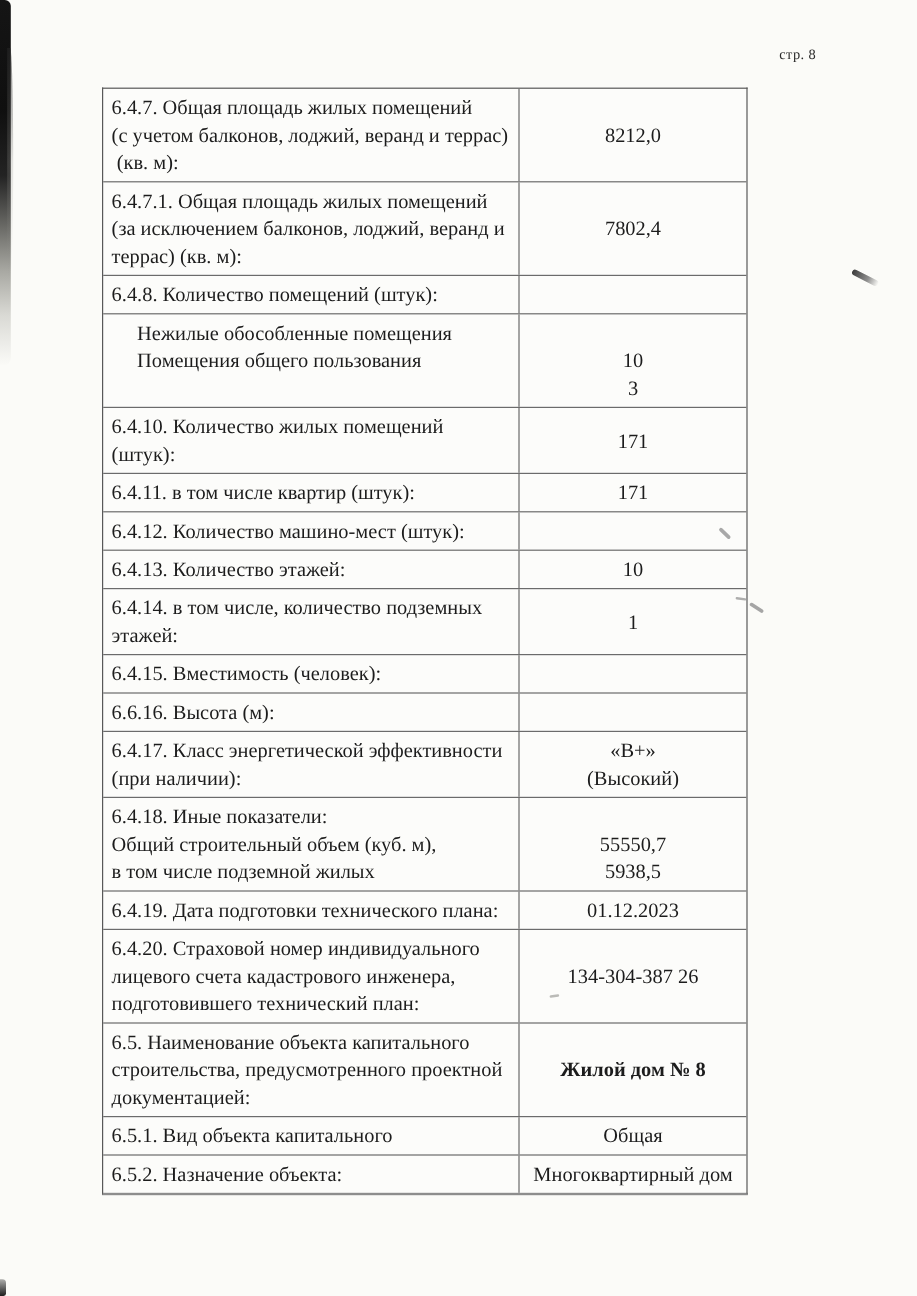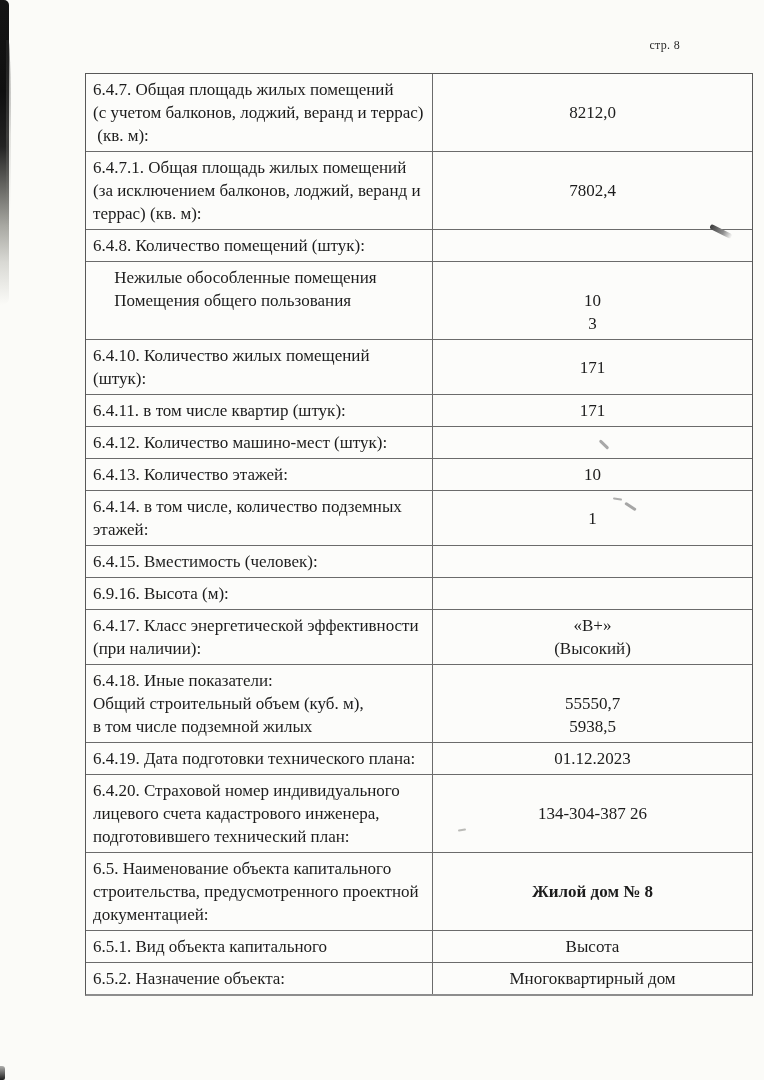--- a/index.html
+++ b/index.html
@@ -19,21 +19,21 @@
     right: 84px;
     font-size: 12px;
     color: #2a2a2a;
     letter-spacing: 0.3px;
   }
 
   .details-table {
     position: absolute;
     left: 85px;
     top: 73px;
-    width: 668px;
+    width: 538px;
     border: 1px solid #585858;
     border-bottom: 2px solid #8d8d8d;
     background: #fcfcfa;
   }
   .row {
     display: grid;
     grid-template-columns: 346px 1fr;
     border-top: 1px solid #6b6b6b;
   }
   .row:first-child { border-top: none; }
@@ -178,21 +178,21 @@
         </div>
       </div>
       <div class="row">
         <div class="cell label-cell">
           <div>6.4.15. Вместимость (человек):</div>
         </div>
         <div class="cell value-cell"></div>
       </div>
       <div class="row">
         <div class="cell label-cell">
-          <div>6.9.16. Высота (м):</div>
+          <div>6.6.16. Высота (м):</div>
         </div>
         <div class="cell value-cell"></div>
       </div>
       <div class="row">
         <div class="cell label-cell">
           <div>6.4.17. Класс энергетической эффективности</div>
           <div>(при наличии):</div>
         </div>
         <div class="cell value-cell">
           <div>«В+»</div>
@@ -237,21 +237,21 @@
         </div>
         <div class="cell value-cell bold">
           <div>Жилой дом № 8</div>
         </div>
       </div>
       <div class="row">
         <div class="cell label-cell">
           <div>6.5.1. Вид объекта капитального</div>
         </div>
         <div class="cell value-cell">
-          <div>Высота</div>
+          <div>Общая</div>
         </div>
       </div>
       <div class="row">
         <div class="cell label-cell">
           <div>6.5.2. Назначение объекта:</div>
         </div>
         <div class="cell value-cell">
           <div>Многоквартирный дом</div>
         </div>
       </div>

